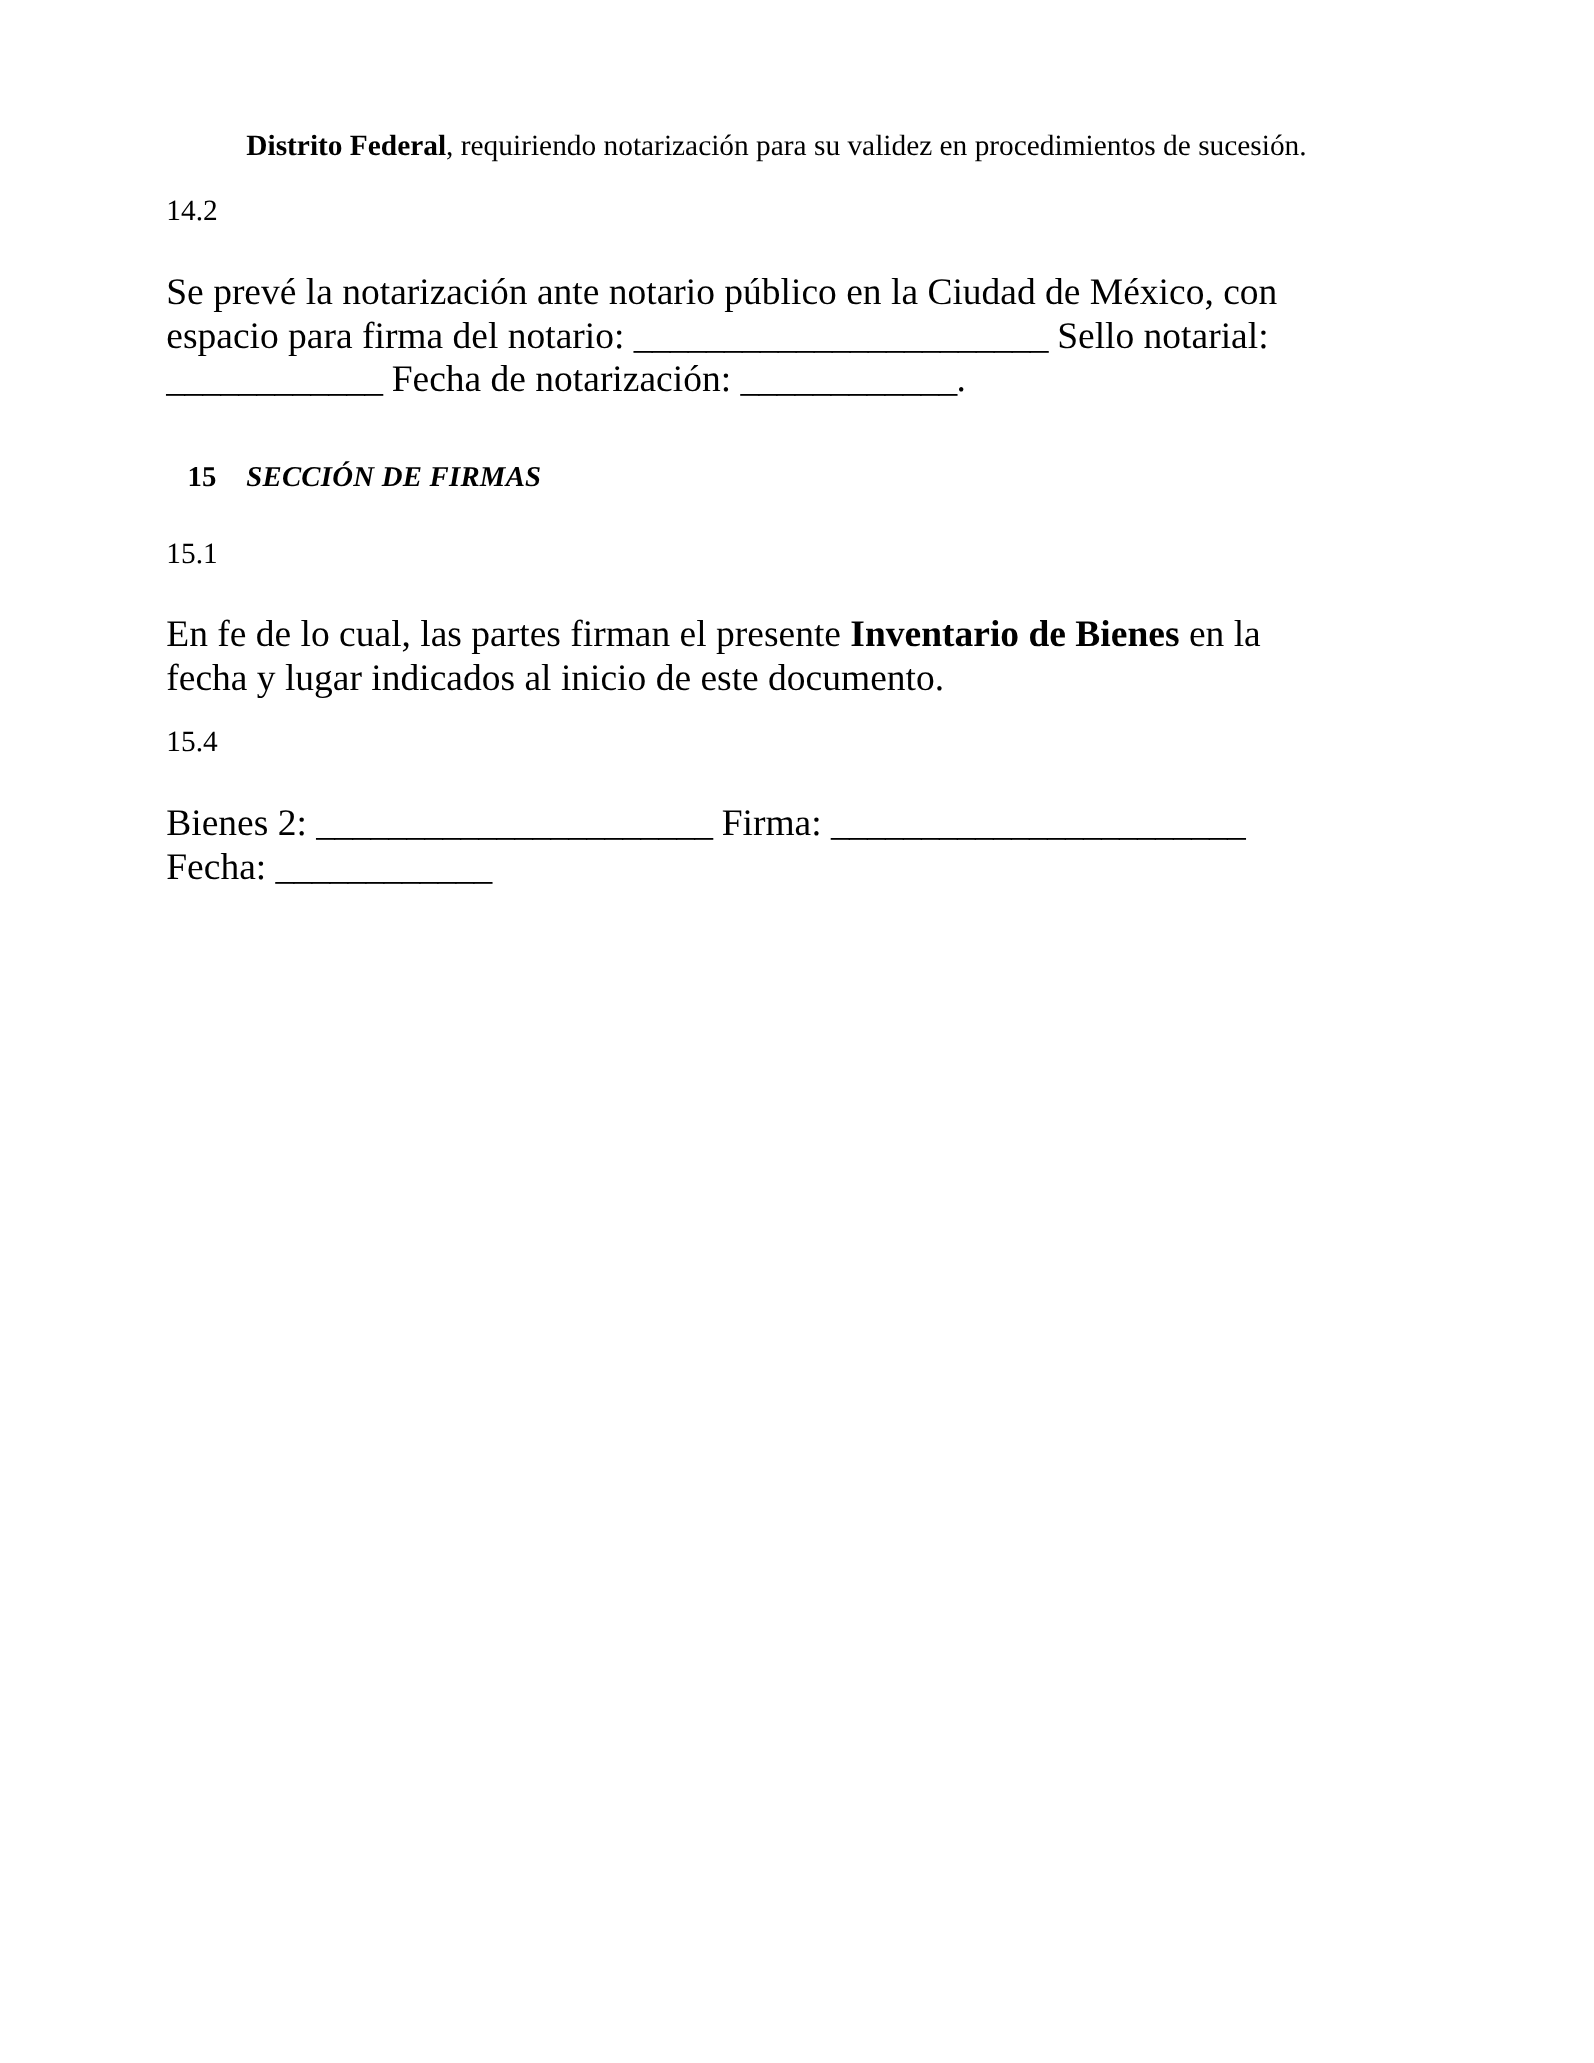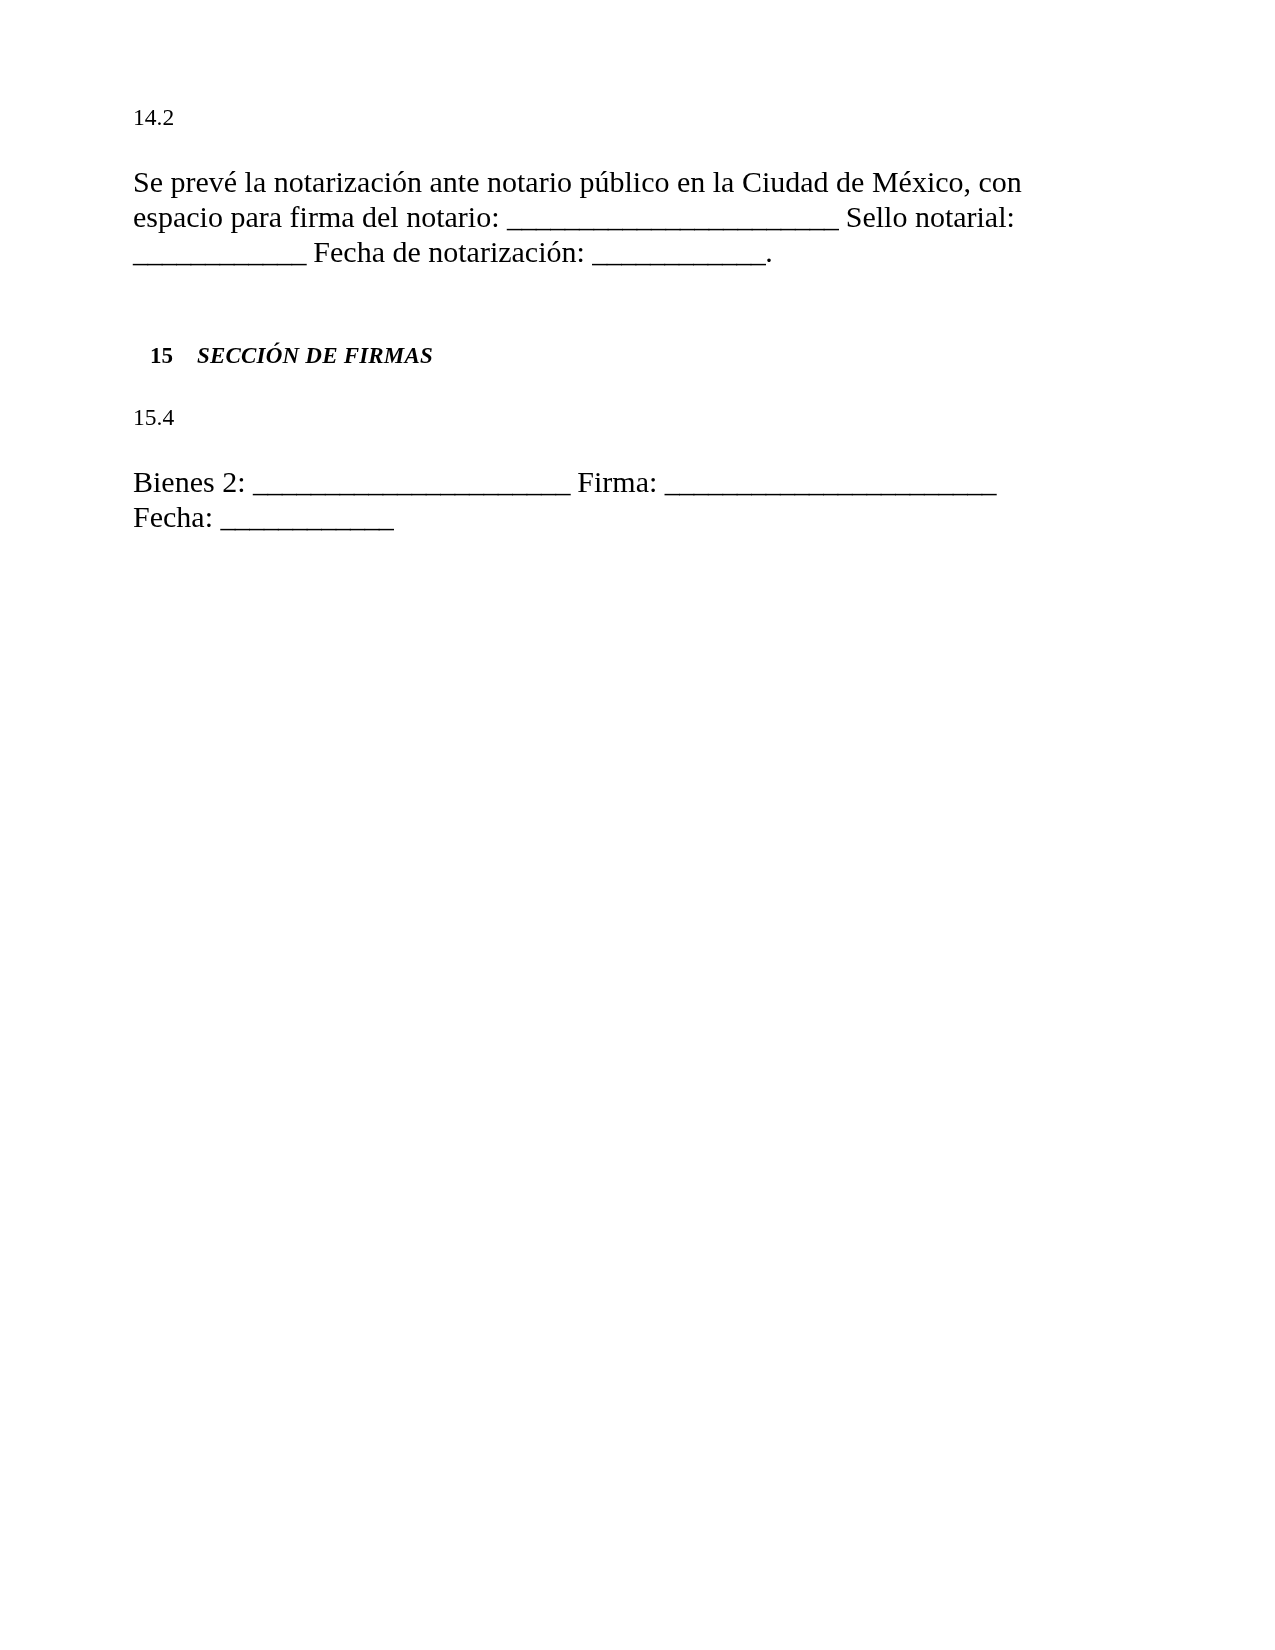--- a/index.html
+++ b/index.html
@@ -52,21 +52,21 @@
     margin-left: 64px;
     font-size: 23.5px;
     line-height: 35px;
     margin-bottom: 17px;
   }
 
   
   .heading {
     display: flex;
     align-items: center;
-    margin-top: 70px;
+    margin-top: 44px;
     margin-bottom: 28px;
   }
   .heading-num {
     flex: 0 0 64px;
     width: 64px;
     font-size: 23px;
     line-height: 33px;
     font-weight: bold;
     padding-left: 17px;
     box-sizing: border-box;
@@ -88,33 +88,42 @@
     font-family: "Liberation Serif", "DejaVu Serif", serif;
     letter-spacing: -0.6px;
   }
 </style>
 </head>
 <body>
 
 <div class="page">
   <div class="content">
 
+    <div class="cont">
+      <b>Distrito Federal</b><span>, requiriendo notarización para su validez en procedimientos de sucesión.</span>
+    </div>
 
     <div class="clause">
       <div class="clause-num">14.2</div>
       <div class="clause-body">
         <span>Se prevé la notarización ante notario público en la Ciudad de México, con espacio para firma del notario: </span><span class="blank">_______________________</span><span> Sello notarial: </span><span class="blank">____________</span><span> Fecha de notarización: </span><span class="blank">____________</span><span>.</span>
       </div>
     </div>
 
     <div class="heading">
       <div class="heading-num">15</div>
       <div class="heading-text">SECCIÓN DE FIRMAS</div>
     </div>
 
+    <div class="clause">
+      <div class="clause-num">15.1</div>
+      <div class="clause-body">
+        <span>En fe de lo cual, las partes firman el presente </span><b>Inventario de Bienes</b><span> en la fecha y lugar indicados al inicio de este documento.</span>
+      </div>
+    </div>
 
 
 
     <div class="clause">
       <div class="clause-num">15.4</div>
       <div class="clause-body">
         <span>Bienes 2: </span><span class="blank">______________________</span><span> Firma: </span><span class="blank">_______________________</span><span> Fecha: </span><span class="blank">____________</span>
       </div>
     </div>
 

